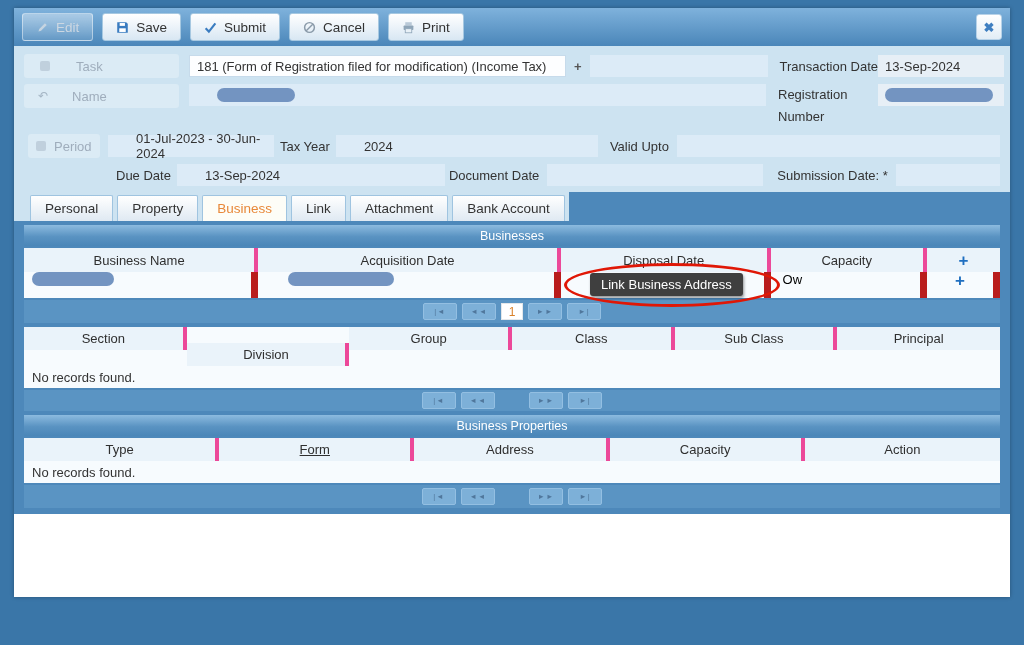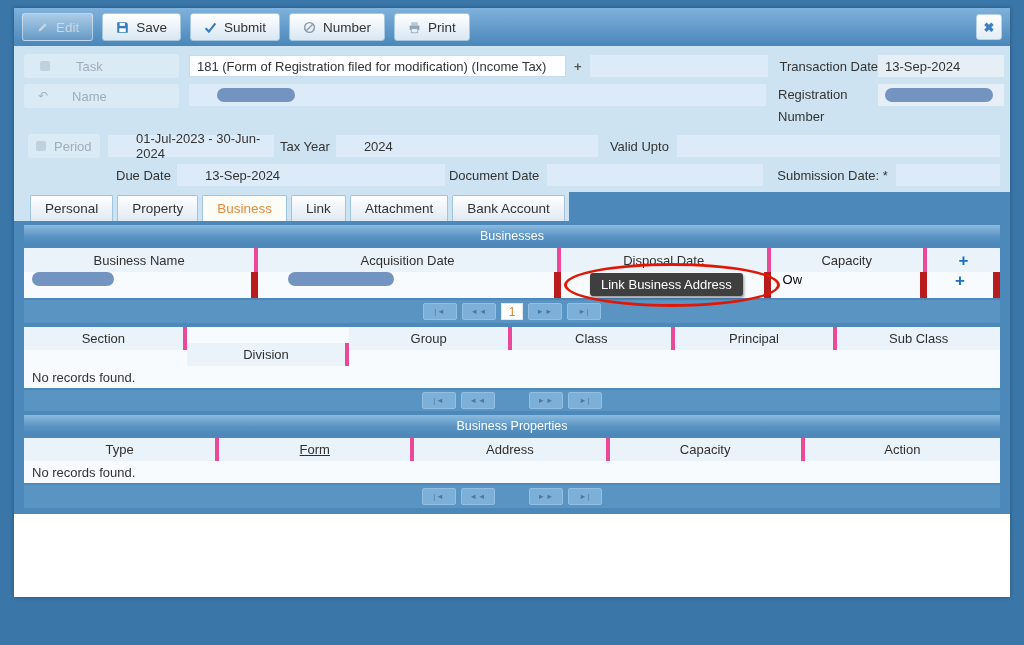--- a/index.html
+++ b/index.html
@@ -115,21 +115,21 @@
       </span>
       <span>Submit</span>
     </div>
     <div class="tb-btn">
       <span>
         <svg width="13" height="13" viewBox="0 0 16 16">
             <circle cx="8" cy="8" r="6" stroke="#8a9aa9" stroke-width="1.8" fill="none"></circle>
             <line x1="4" y1="12" x2="12" y2="4" stroke="#8a9aa9" stroke-width="1.8"></line>
           </svg>
       </span>
-      <span>Number</span>
+      <span>Cancel</span>
     </div>
     <div class="tb-btn">
       <span>
         <svg width="13" height="13" viewBox="0 0 16 16">
             <rect x="4" y="1.5" width="8" height="4" fill="#b9c9d8"></rect>
             <rect x="2" y="5.5" width="12" height="5.5" rx="1" fill="#8fa5b8"></rect>
             <rect x="4" y="9.5" width="8" height="5" fill="#e9f1f7" stroke="#8fa5b8"></rect>
           </svg>
       </span>
       <span>Print</span>
@@ -261,22 +261,22 @@
       <div class="pg-btn">►►</div>
       <div class="pg-btn">►|</div>
     </div>
 
     <div class="tbl">
       <div class="trow">
         <div class="th eq6" style="height:23px;">Section</div>
         <div class="th eq6" style="height:23px;margin-top:16px;">Division</div>
         <div class="th eq6" style="height:23px;">Group</div>
         <div class="th eq6" style="height:23px;">Class</div>
+        <div class="th eq6" style="height:23px;">Sub Class</div>
         <div class="th eq6" style="height:23px;">Principal</div>
-        <div class="th eq6" style="height:23px;">Sub Class</div>
       </div>
       <div class="norec">No records found.</div>
     </div>
     <div class="pager" style="height:21px;">
       <div class="pg-btn">|◄</div>
       <div class="pg-btn">◄◄</div>
       <div class="pg-gap"></div>
       <div class="pg-btn">►►</div>
       <div class="pg-btn">►|</div>
     </div>

